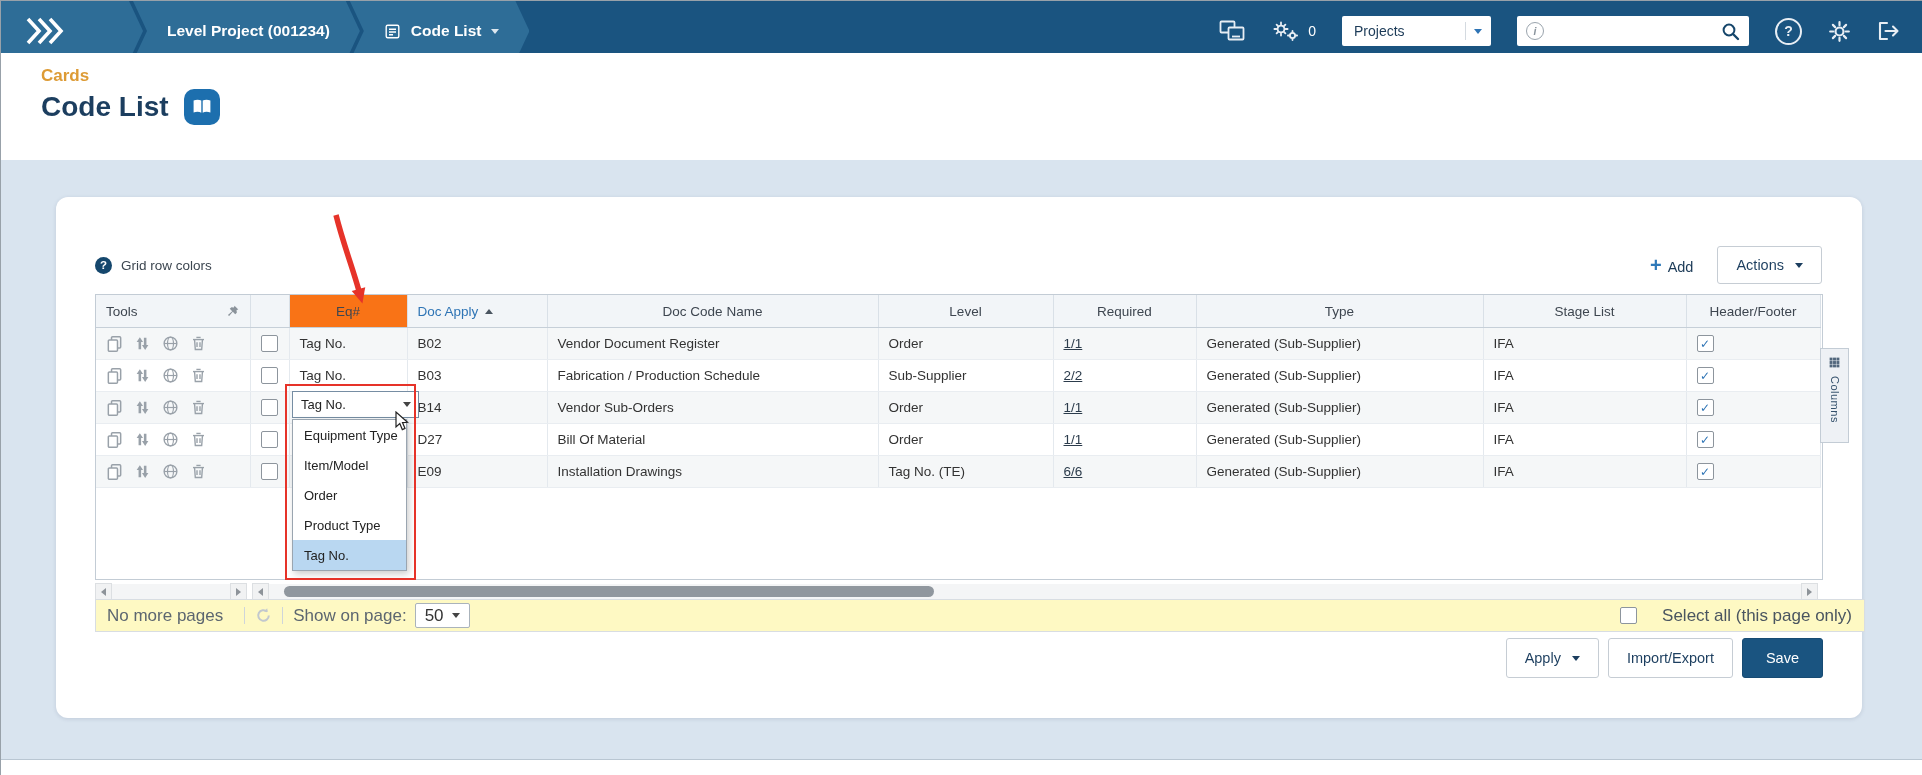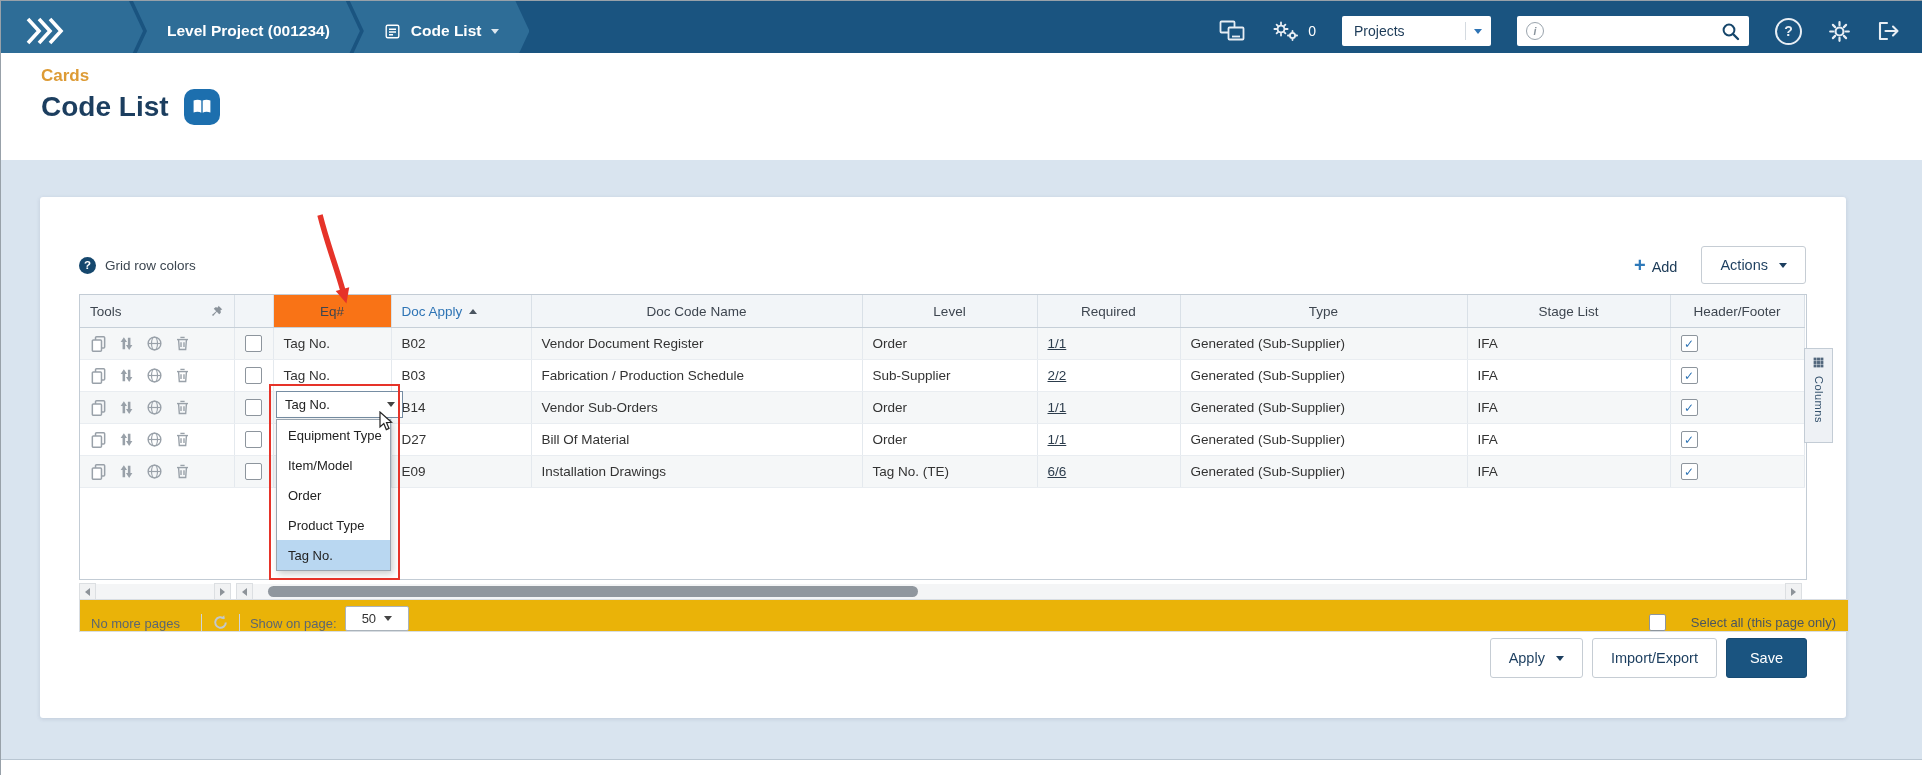--- a/index.html
+++ b/index.html
@@ -29,21 +29,21 @@
   .tri-right{border-top:4.5px solid transparent;border-bottom:4.5px solid transparent;border-left:5.5px solid #8d9399}
 
   
   .pagehead{position:absolute;top:52px;left:0;right:0;height:107px;background:#fff;border-bottom:2px solid #8b5cf6}
   .eyebrow{position:absolute;left:40px;top:13px;color:#dd9b35;font-weight:bold;font-size:17px}
   .pagetitle{position:absolute;left:40px;top:36px;color:#1c3e5f;font-weight:bold;font-size:28px;display:flex;align-items:center;gap:15px}
   .book{width:36px;height:36px;background:#1d6fae;border-radius:10px;display:flex;align-items:center;justify-content:center}
 
   
   .content{position:absolute;top:159px;left:0;right:0;height:599px;background:#d9e4ef;border-bottom:1px solid #b9c6d2}
-  .panel{position:absolute;left:39px;top:37px;width:1806px;height:521px;background:#fff;border-radius:3px;box-shadow:0 1px 4px rgba(40,60,90,.14)}
+  .panel{position:absolute;left:55px;top:37px;width:1806px;height:521px;background:#fff;border-radius:12px;box-shadow:0 1px 4px rgba(40,60,90,.14)}
 
   .panel-toolbar{position:absolute;top:48px;left:39px;right:40px;height:40px;display:flex;align-items:center;justify-content:space-between}
   .grc{display:flex;align-items:center;gap:9px;color:#3c4650;font-size:13.5px;cursor:pointer}
   .qmark{width:17px;height:17px;border-radius:50%;background:#15476d;color:#fff;display:inline-flex;align-items:center;justify-content:center;font-size:11.5px;font-weight:bold}
   .qmark::after{content:"?"}
   .tb-right{display:flex;align-items:center;gap:24px}
   .add-link{display:flex;align-items:flex-end;gap:6px;color:#1b3a57;font-size:14.5px;cursor:pointer}
   .plus-icon{color:#2e79b9;font-size:20px;font-weight:bold;line-height:1}
   .plus-icon::after{content:"+"}
   .btn{height:38px;border-radius:3px;display:inline-flex;align-items:center;justify-content:center;font-size:14.5px;cursor:pointer}
@@ -86,24 +86,24 @@
 
   
   .hscroll{position:absolute;top:387px;height:15px;display:flex;align-items:center}
   .hs-tools{left:39px;width:152px}
   .hs-main{left:196px;width:1566px}
   .hs-btn{width:15px;height:15px;background:#f1f2f3;border:1px solid #dcdfe2;display:flex;align-items:center;justify-content:center;flex:none;cursor:pointer}
   .hs-track{flex:1;height:15px;background:#f4f5f6;position:relative}
   .hs-thumb{position:absolute;left:15px;top:2px;width:650px;height:11px;background:#90979e;border-radius:6px;cursor:pointer}
 
   
-  .pager{position:absolute;left:39px;top:402px;width:1768px;height:31px;background:#eab308;border:1px solid #d8dde2;display:flex;align-items:flex-end;font-size:13px;color:#5c6670}
+  .pager{position:absolute;left:39px;top:402px;width:1768px;height:31px;background:#fef9c3;border:1px solid #d8dde2;display:flex;align-items:center;font-size:17px;color:#5c6670}
   .pager .pad{padding:0 11px}
   .pager .sep{width:1px;height:17px;background:#cfd5da;margin:0 10px}
-  .pagesize{height:23px;background:#fff;border:1px solid #aab3bb;border-radius:2px;display:inline-flex;align-items:center;padding:0 16px;gap:8px;color:#333;margin-left:8px;cursor:pointer}
+  .pagesize{height:23px;background:#fff;border:1px solid #aab3bb;border-radius:2px;display:inline-flex;align-items:center;padding:0 9px;gap:8px;color:#333;margin-left:8px;cursor:pointer}
   .pagesize .tri-down{color:#444}
   .selectall{margin-left:auto;display:flex;align-items:center;gap:25px;padding-right:12px;color:#4a5560}
 
   .fbuttons{position:absolute;top:441px;right:39px;display:flex;gap:9px}
 </style>
 </head>
 <body>
 
 <svg width="0" height="0" style="position:absolute">
   <defs>

